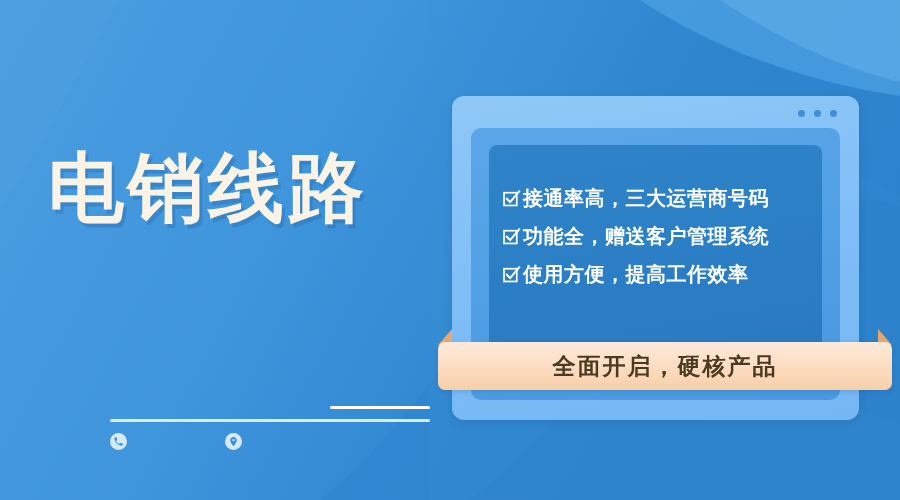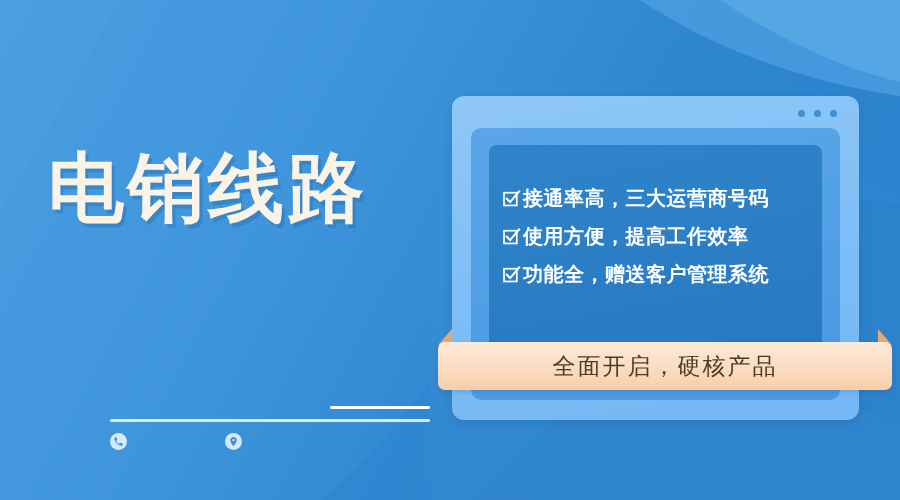--- a/index.html
+++ b/index.html
@@ -149,21 +149,21 @@
   }
   .ribbon-body {
     position:absolute; left:8px; top:13px;
     width:454px; height:48px;
     border-radius:7px;
     background:linear-gradient(180deg,#fdeada 0%,#fbdcc0 55%,#f8cfa7 100%);
     display:flex; align-items:center; justify-content:center;
     box-shadow:0 2px 5px rgba(20,70,120,.16);
   }
   .ribbon-text {
-    font-size:23px; font-weight:normal; letter-spacing:2px;
+    font-size:23px; font-weight:bold; letter-spacing:2px;
     color:#4a3a22;
     white-space:nowrap;
   }
 </style>
 </head>
 <body>
 
 <div id="banner">
 
   <div class="bg-layer bg-base"></div>
@@ -224,31 +224,31 @@
             </li>
 
 
             <li class="feature-row">
               <span class="chk">
                 <svg width="17" height="17" viewBox="0 0 20 20">
                   <rect x="1.2" y="3.2" width="15" height="15" fill="none" stroke="#ffffff" stroke-width="2"></rect>
                   <path d="M4.5 10.2 L8.4 14.2 L19 1.6" fill="none" stroke="#ffffff" stroke-width="2.4" stroke-linecap="square"></path>
                 </svg>
               </span>
-              <span class="feature-text">使用方便，提高工作效率</span>
+              <span class="feature-text">功能全，赠送客户管理系统</span>
             </li>
 
             <li class="feature-row">
               <span class="chk">
                 <svg width="17" height="17" viewBox="0 0 20 20">
                   <rect x="1.2" y="3.2" width="15" height="15" fill="none" stroke="#ffffff" stroke-width="2"></rect>
                   <path d="M4.5 10.2 L8.4 14.2 L19 1.6" fill="none" stroke="#ffffff" stroke-width="2.4" stroke-linecap="square"></path>
                 </svg>
               </span>
-              <span class="feature-text">功能全，赠送客户管理系统</span>
+              <span class="feature-text">使用方便，提高工作效率</span>
             </li>
 
           </ul>
         </div>
       </div>
     </div>
 
     <div class="ribbon-wrap">
       <span class="ribbon-flap flap-left"></span>
       <span class="ribbon-flap flap-right"></span>

